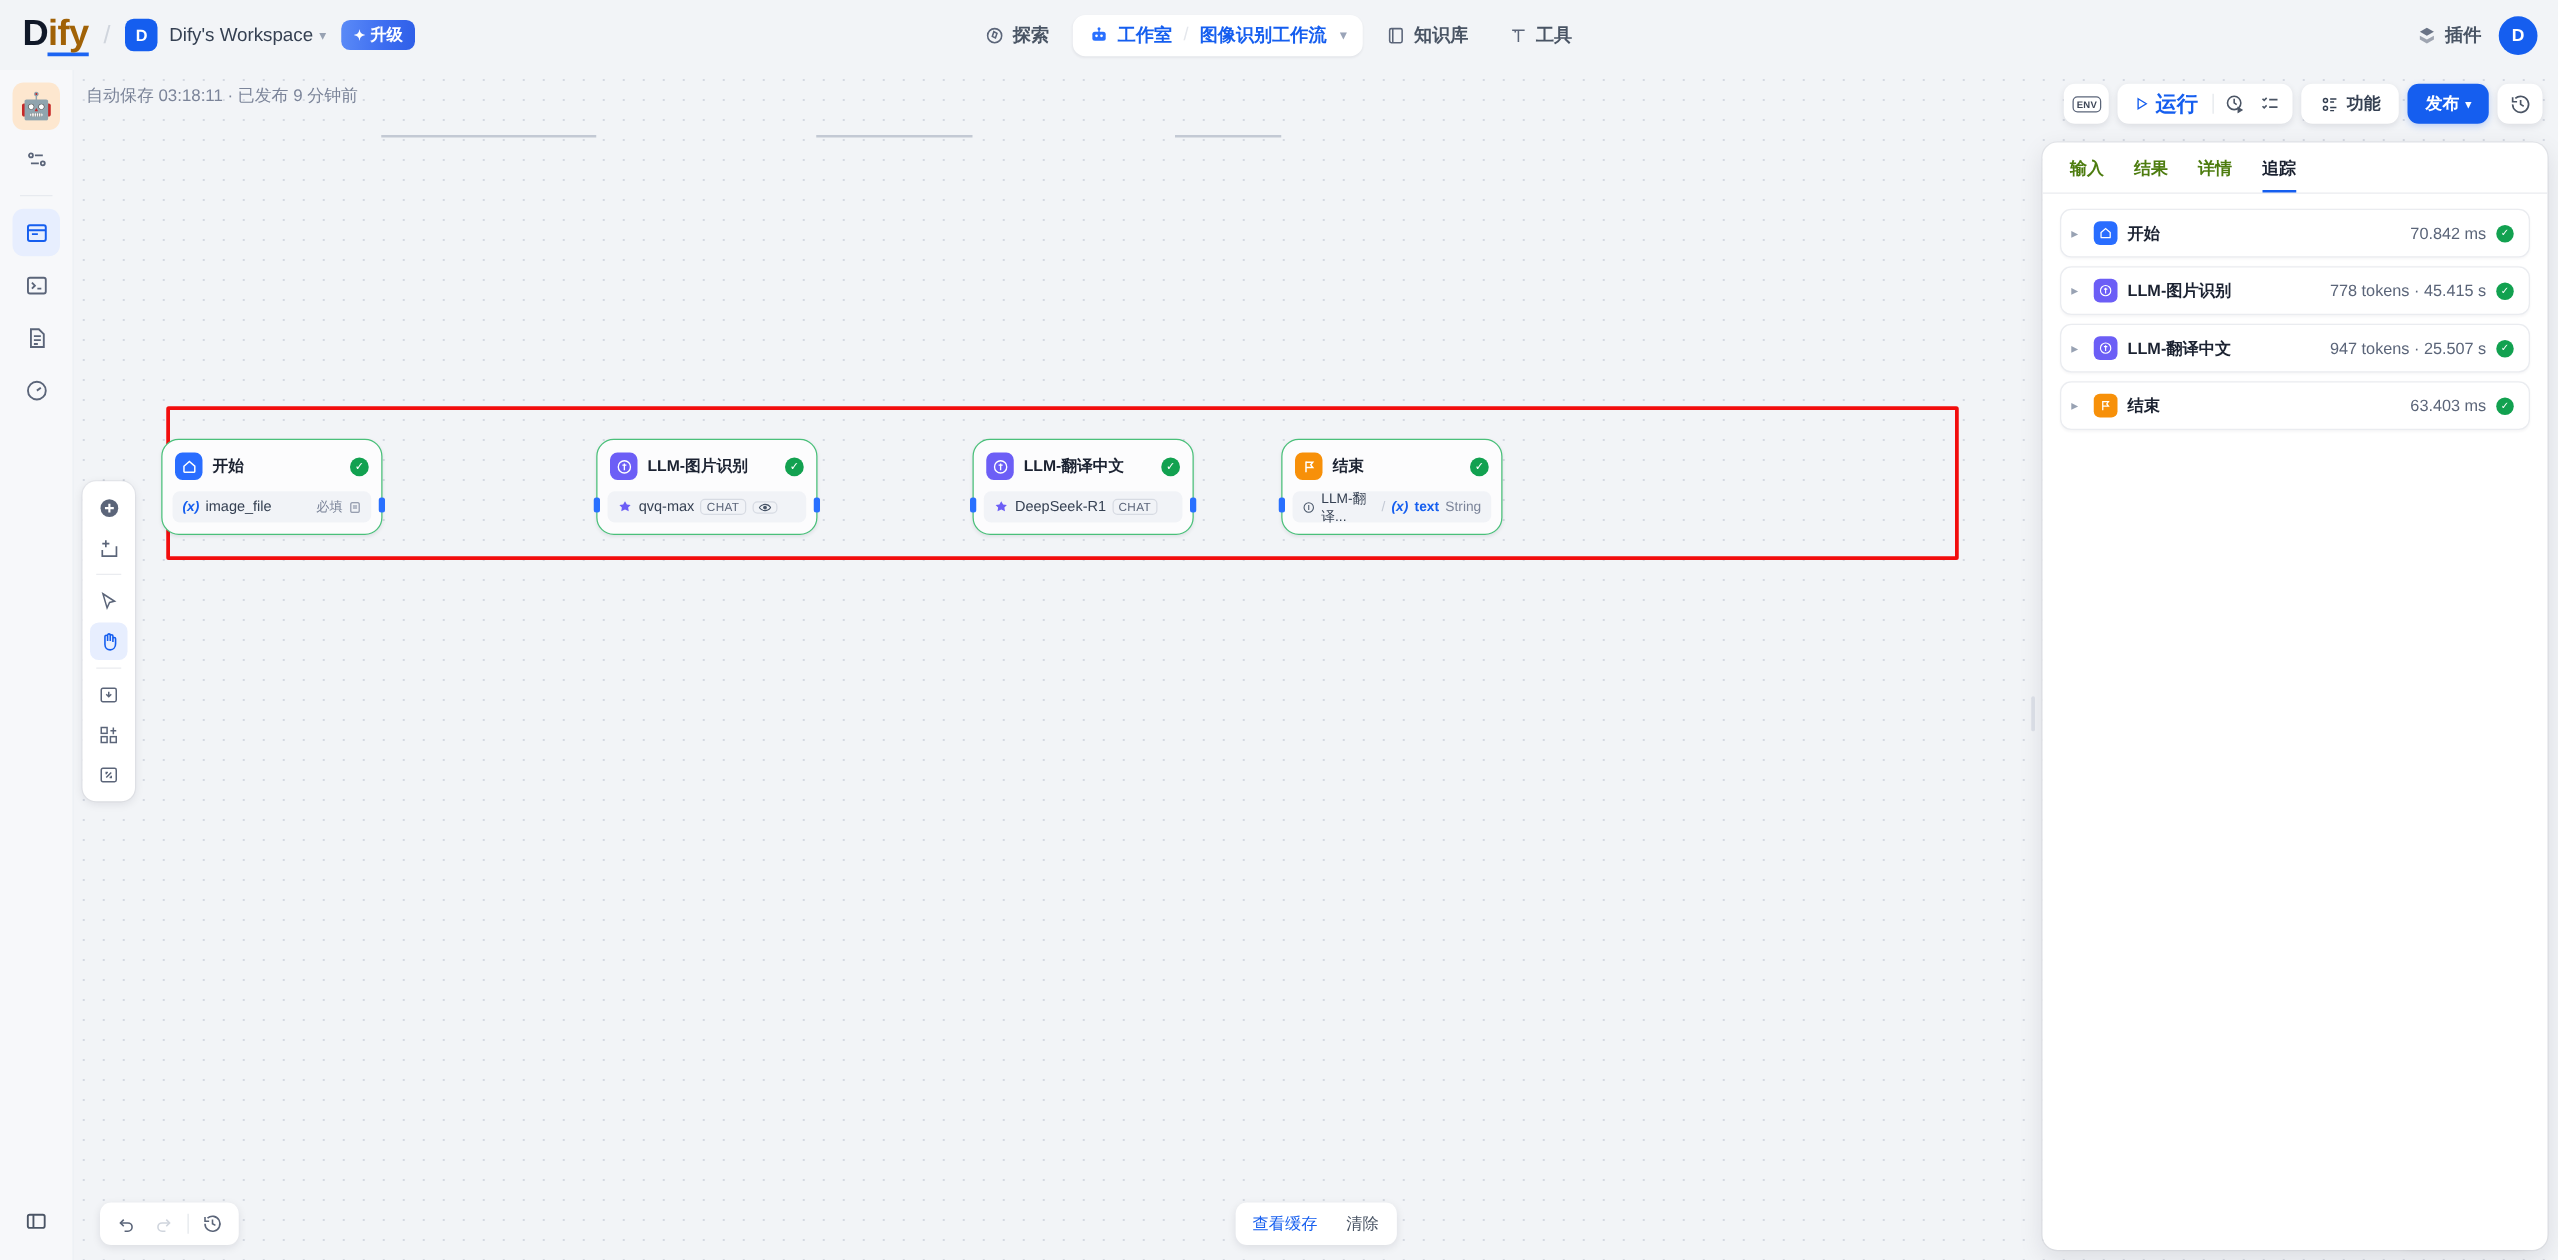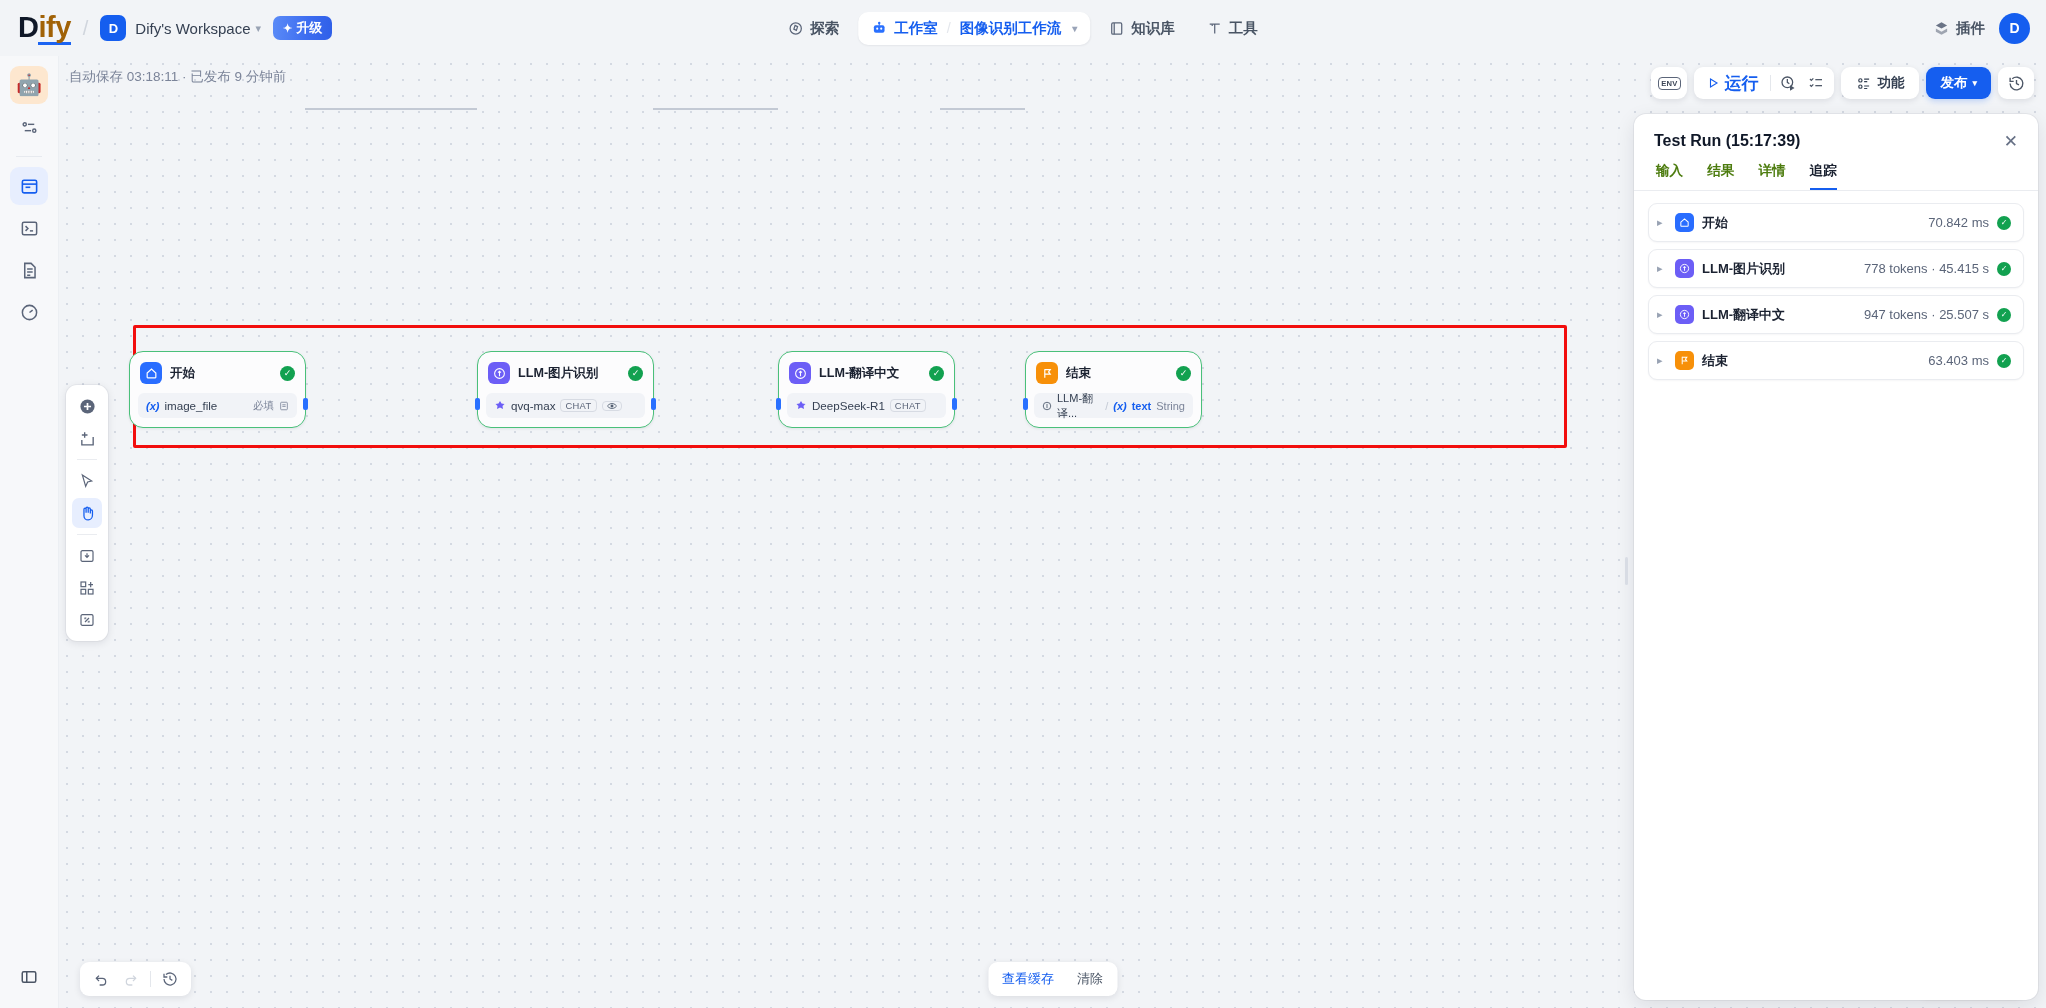--- a/index.html
+++ b/index.html
@@ -746,24 +746,20 @@
           <circle cx="10.5" cy="10.5" r="6.5"></circle>
           <path d="M15.5 15.5L21 21"></path>
           <path d="M7.5 10.5h6M10.5 7.5v6"></path>
         </svg>
     </span>
   </div>
 </div>
 
 <div class="right-panel">
   <div class="panel-handle"></div>
-  <div class="rp-header">
-    <div class="rp-title">Test Run (15:17:39)</div>
-    <div class="rp-close">✕</div>
-  </div>
   <div class="rp-tabs">
     <div class="rp-tab">输入</div>
     <div class="rp-tab">结果</div>
     <div class="rp-tab">详情</div>
     <div class="rp-tab active">追踪</div>
   </div>
   <div class="trace-list">
 
     <div class="trace-item">
       <span class="tr-chev">▸</span>

